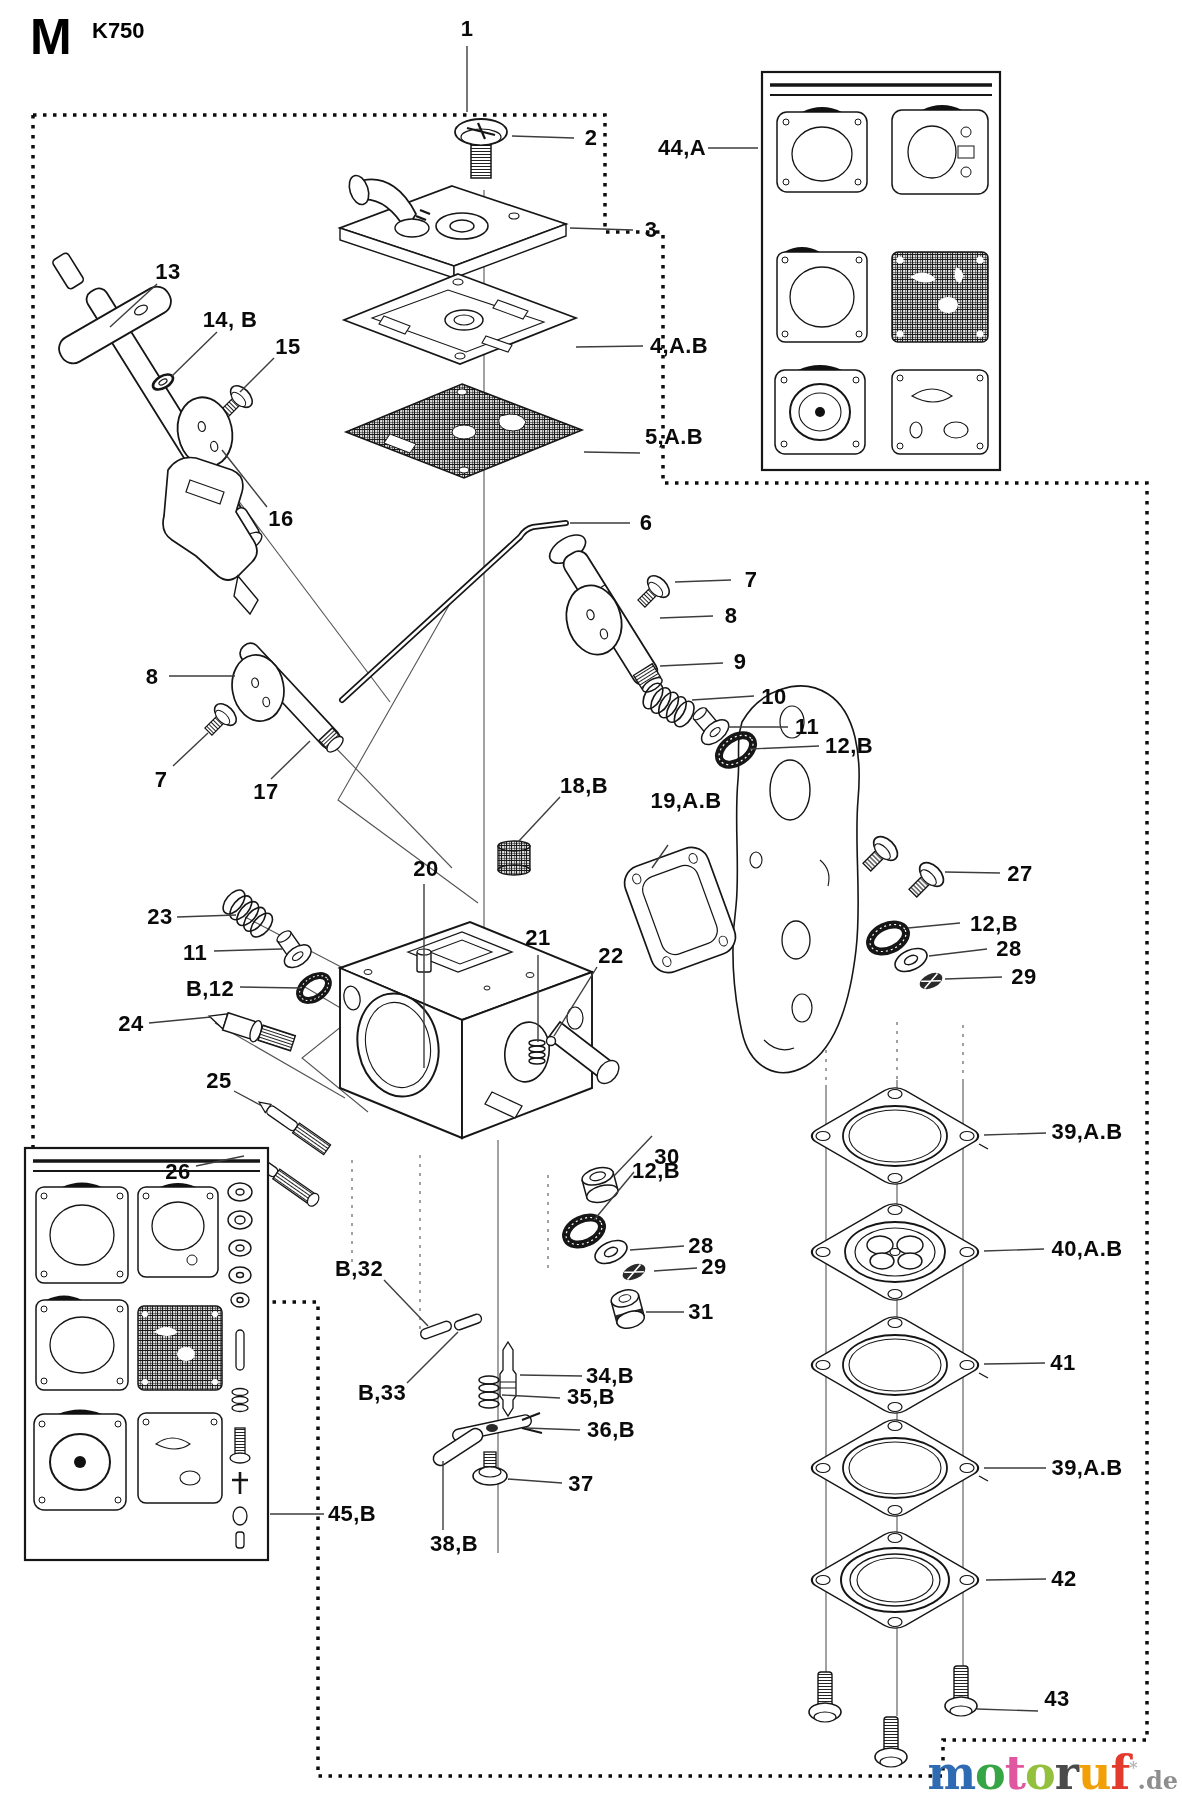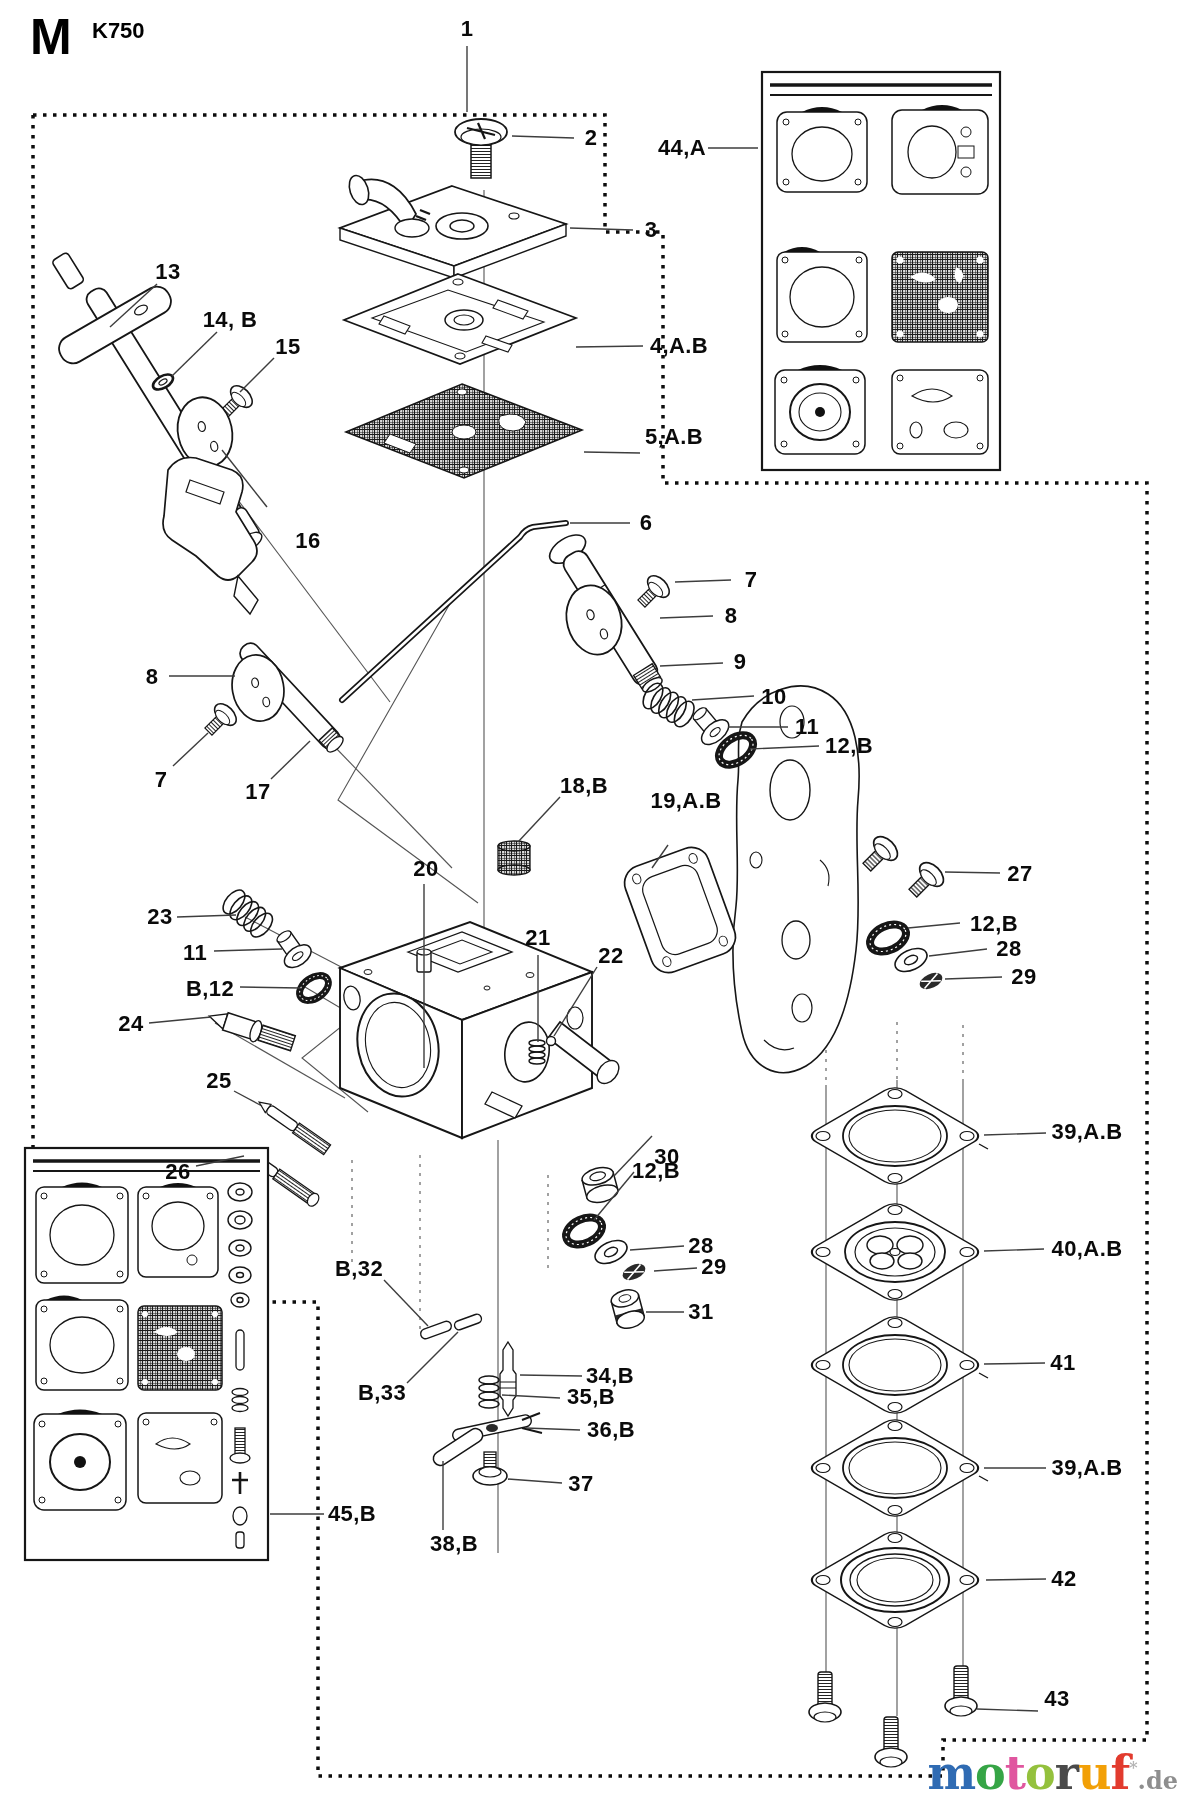--- a/index.html
+++ b/index.html
@@ -590,24 +590,24 @@
       <div class="lbl" style="left: 646px; top: 523px;">6</div>
       <div class="lbl" style="left: 751px; top: 580px;">7</div>
       <div class="lbl" style="left: 731px; top: 616px;">8</div>
       <div class="lbl" style="left: 740px; top: 662px;">9</div>
       <div class="lbl" style="left: 774px; top: 697px;">10</div>
       <div class="lbl" style="left: 807px; top: 727px;">11</div>
       <div class="lbl" style="left: 849px; top: 746px;">12,B</div>
       <div class="lbl" style="left: 168px; top: 272px;">13</div>
       <div class="lbl" style="left: 230px; top: 320px;">14, B</div>
       <div class="lbl" style="left: 288px; top: 347px;">15</div>
-      <div class="lbl" style="left: 281px; top: 541px; margin-left: 27px;">16</div>
+      <div class="lbl" style="left: 281px; top: 519px;">16</div>
       <div class="lbl" style="left: 152px; top: 677px;">8</div>
       <div class="lbl" style="left: 161px; top: 780px;">7</div>
-      <div class="lbl" style="left: 258px; top: 792px;">17</div>
+      <div class="lbl" style="left: 266px; top: 792px;">17</div>
       <div class="lbl" style="left: 584px; top: 786px;">18,B</div>
       <div class="lbl" style="left: 686px; top: 801px;">19,A.B</div>
       <div class="lbl" style="left: 426px; top: 869px;">20</div>
       <div class="lbl" style="left: 538px; top: 938px;">21</div>
       <div class="lbl" style="left: 611px; top: 956px;">22</div>
       <div class="lbl" style="left: 160px; top: 917px;">23</div>
       <div class="lbl" style="left: 195px; top: 953px;">11</div>
       <div class="lbl" style="left: 210px; top: 989px;">B,12</div>
       <div class="lbl" style="left: 131px; top: 1024px;">24</div>
       <div class="lbl" style="left: 219px; top: 1081px;">25</div>

